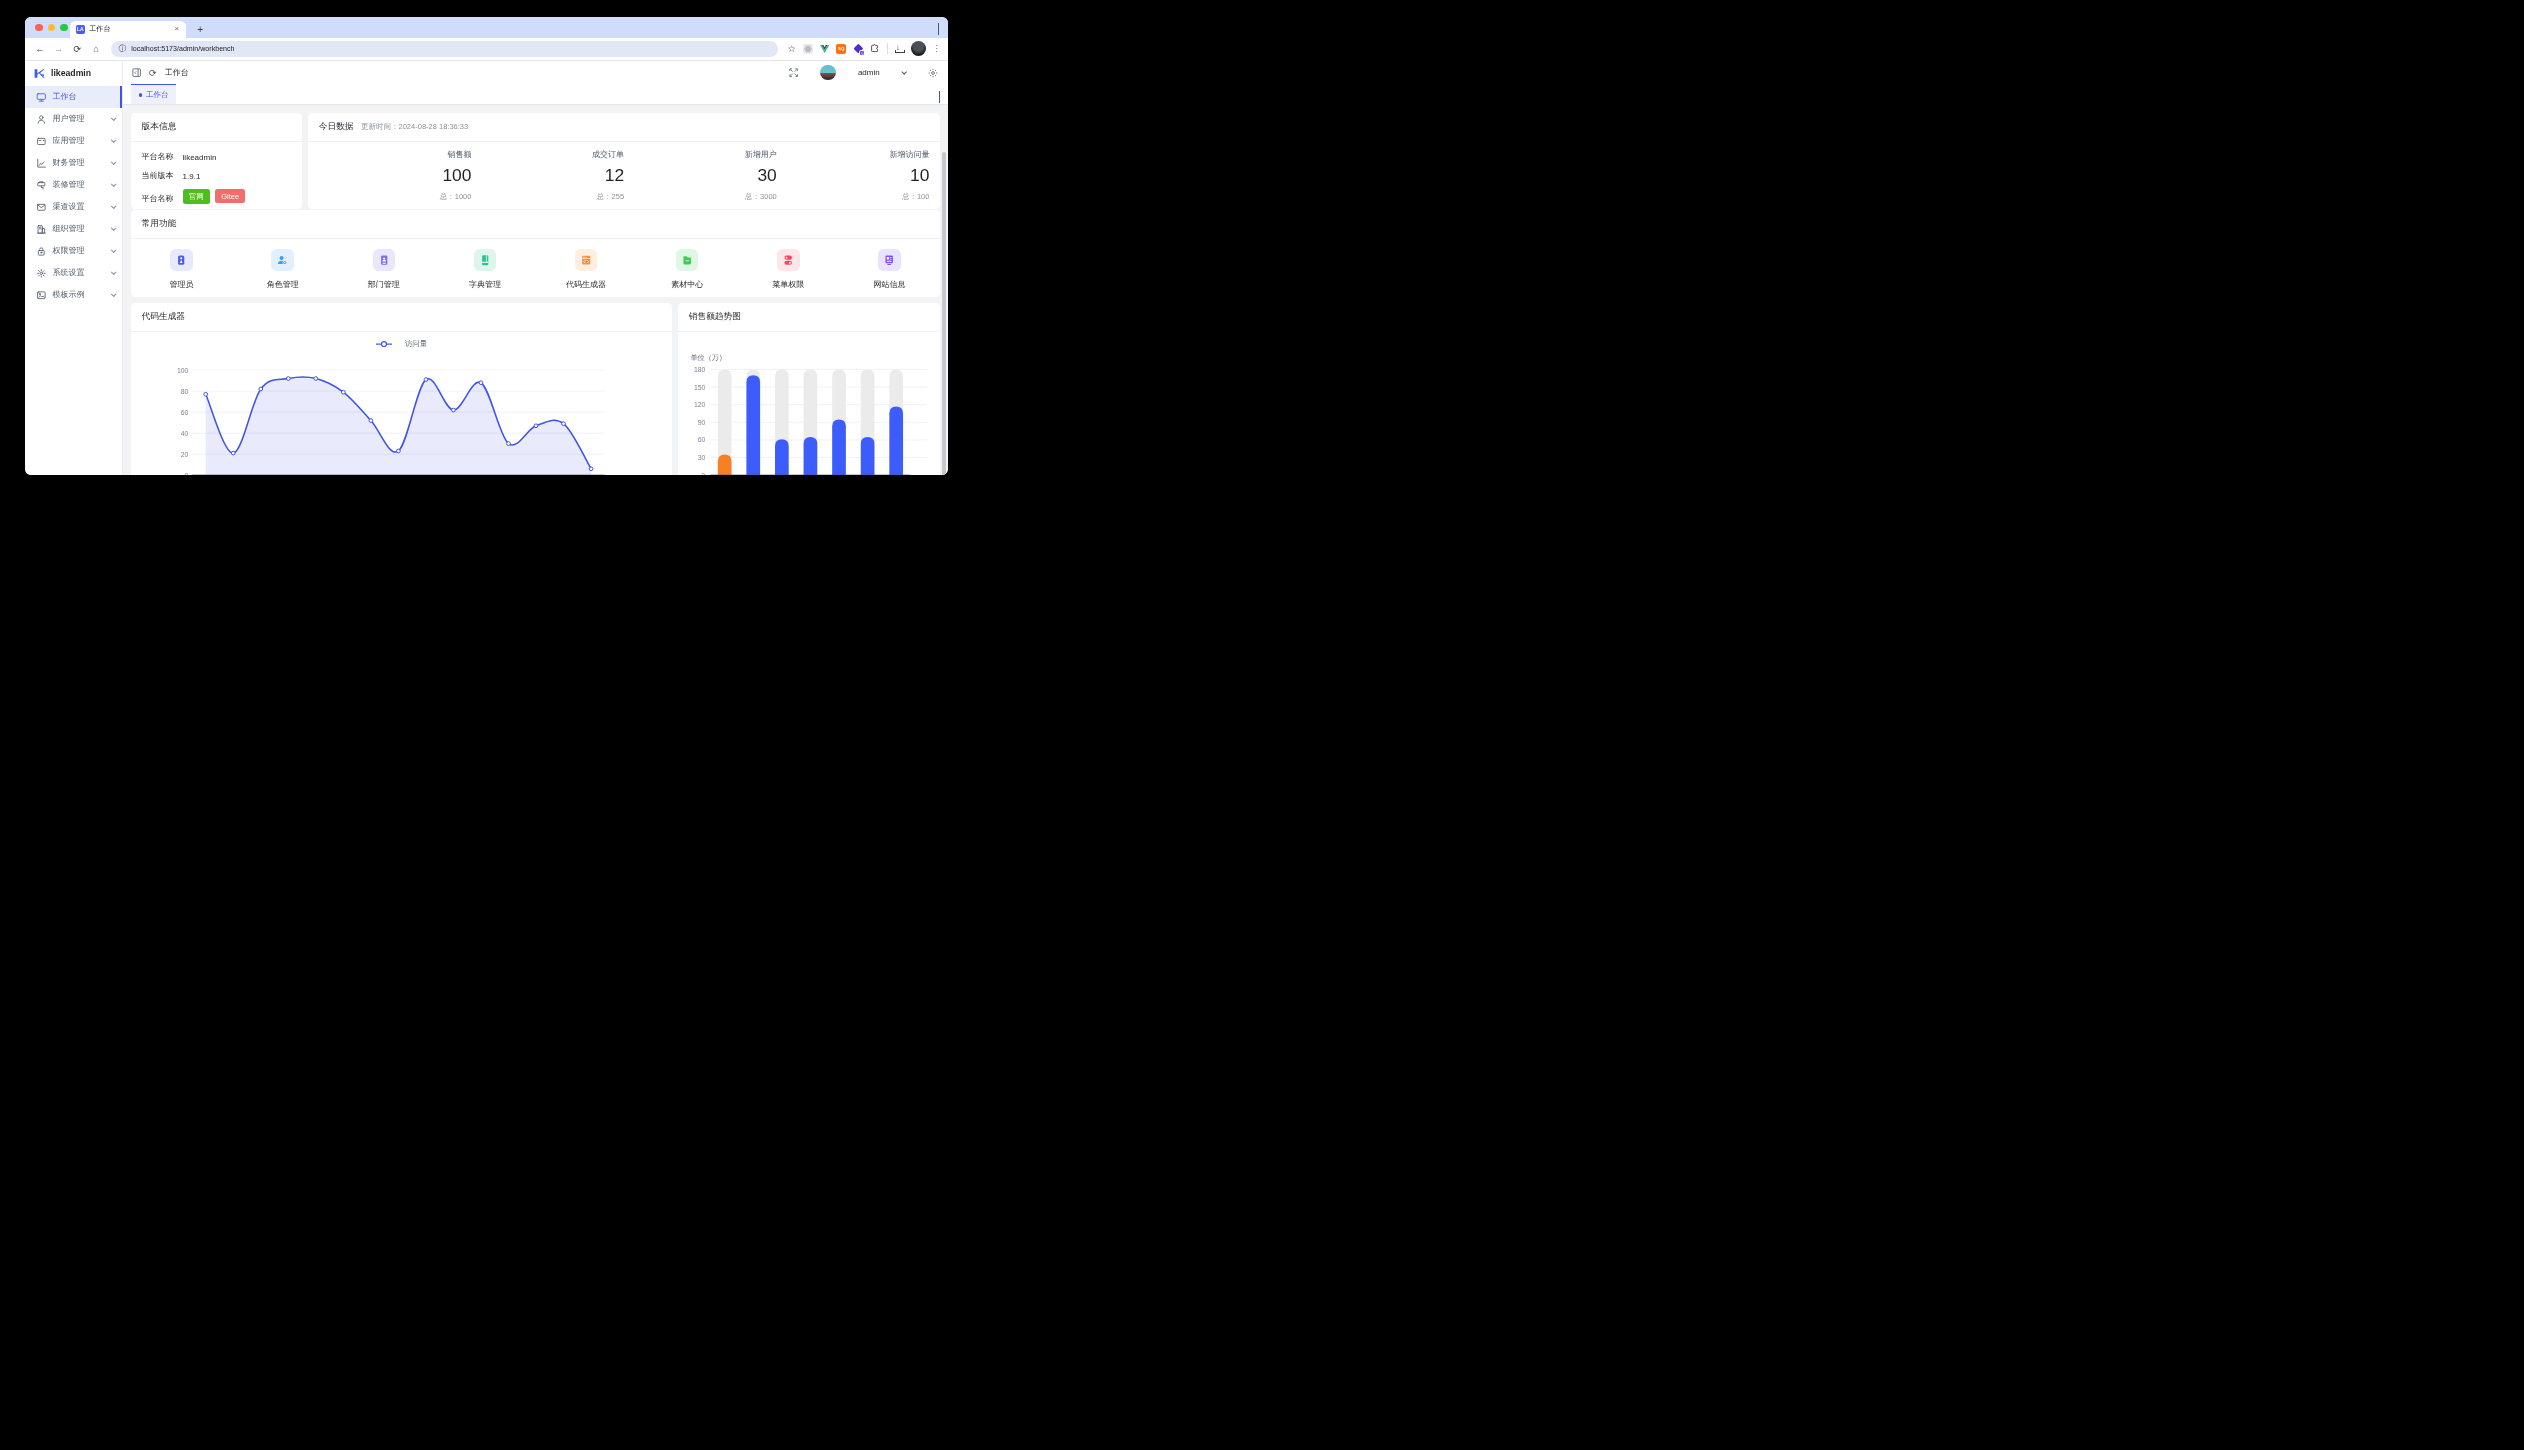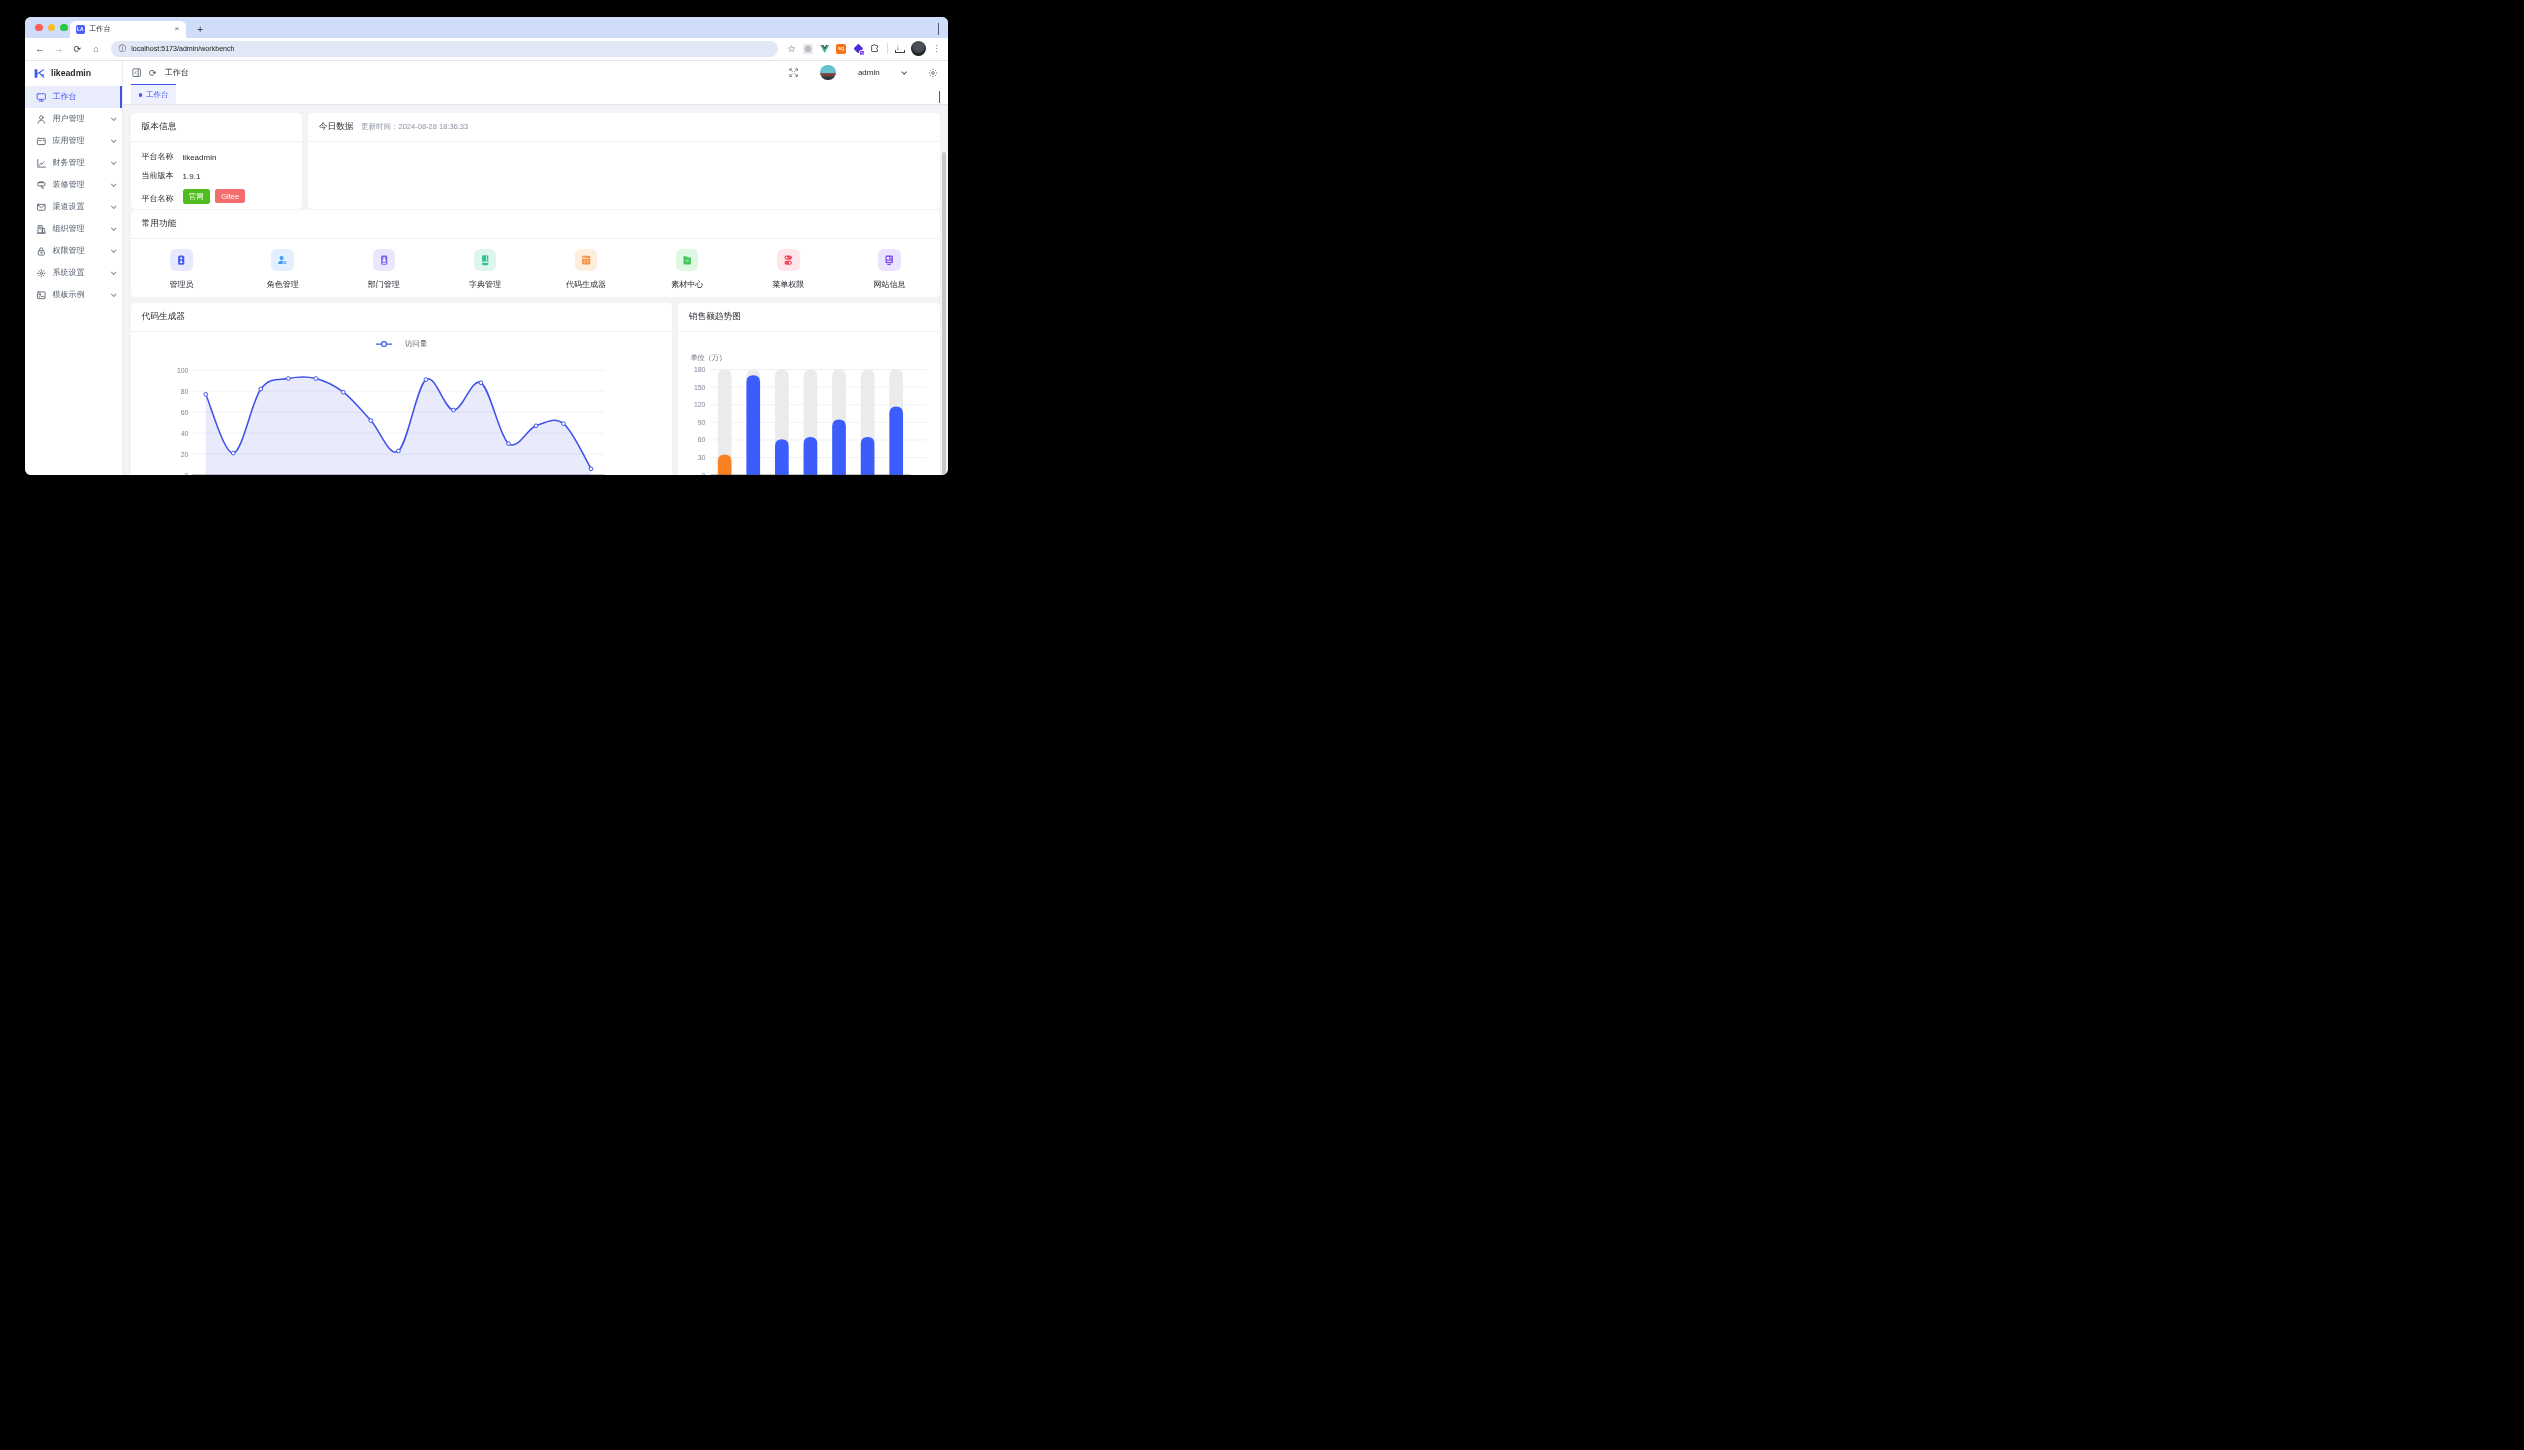--- a/index.html
+++ b/index.html
@@ -318,20 +318,42 @@
      <span class="v-label">平台名称</span>
      <span><span class="btn" style="background:#4fbd1f">官网</span><span class="btn" style="background:#f56c6c">Gitee</span></span>
                   </div>
                 </div>
             </div>
             <div class="card today-card">
               <div class="card-hd">
                 <span class="card-title">今日数据</span>
                 <span class="muted">更新时间：2024-08-28 18:36:33</span>
               </div>
+              <div class="today-body" id="today-body">
+                  <div>
+     <div class="stat-label">销售额</div>
+     <div class="stat-value">100</div>
+     <div class="stat-total">总：1000</div>
+                  </div>
+                  <div>
+     <div class="stat-label">成交订单</div>
+     <div class="stat-value">12</div>
+     <div class="stat-total">总：255</div>
+                  </div>
+                  <div>
+     <div class="stat-label">新增用户</div>
+     <div class="stat-value">30</div>
+     <div class="stat-total">总：3000</div>
+                  </div>
+                  <div>
+     <div class="stat-label">新增访问量</div>
+     <div class="stat-value">10</div>
+     <div class="stat-total">总：100</div>
+                  </div>
+                </div>
             </div>
           </div>
 
           <div class="card func-card">
             <div class="card-hd">
                 <span class="card-title">常用功能</span>
               </div>
             <div class="func-body" id="func-body">
                 <div class="func-item">
      <span class="func-tile" style="background:#e7eafc">

